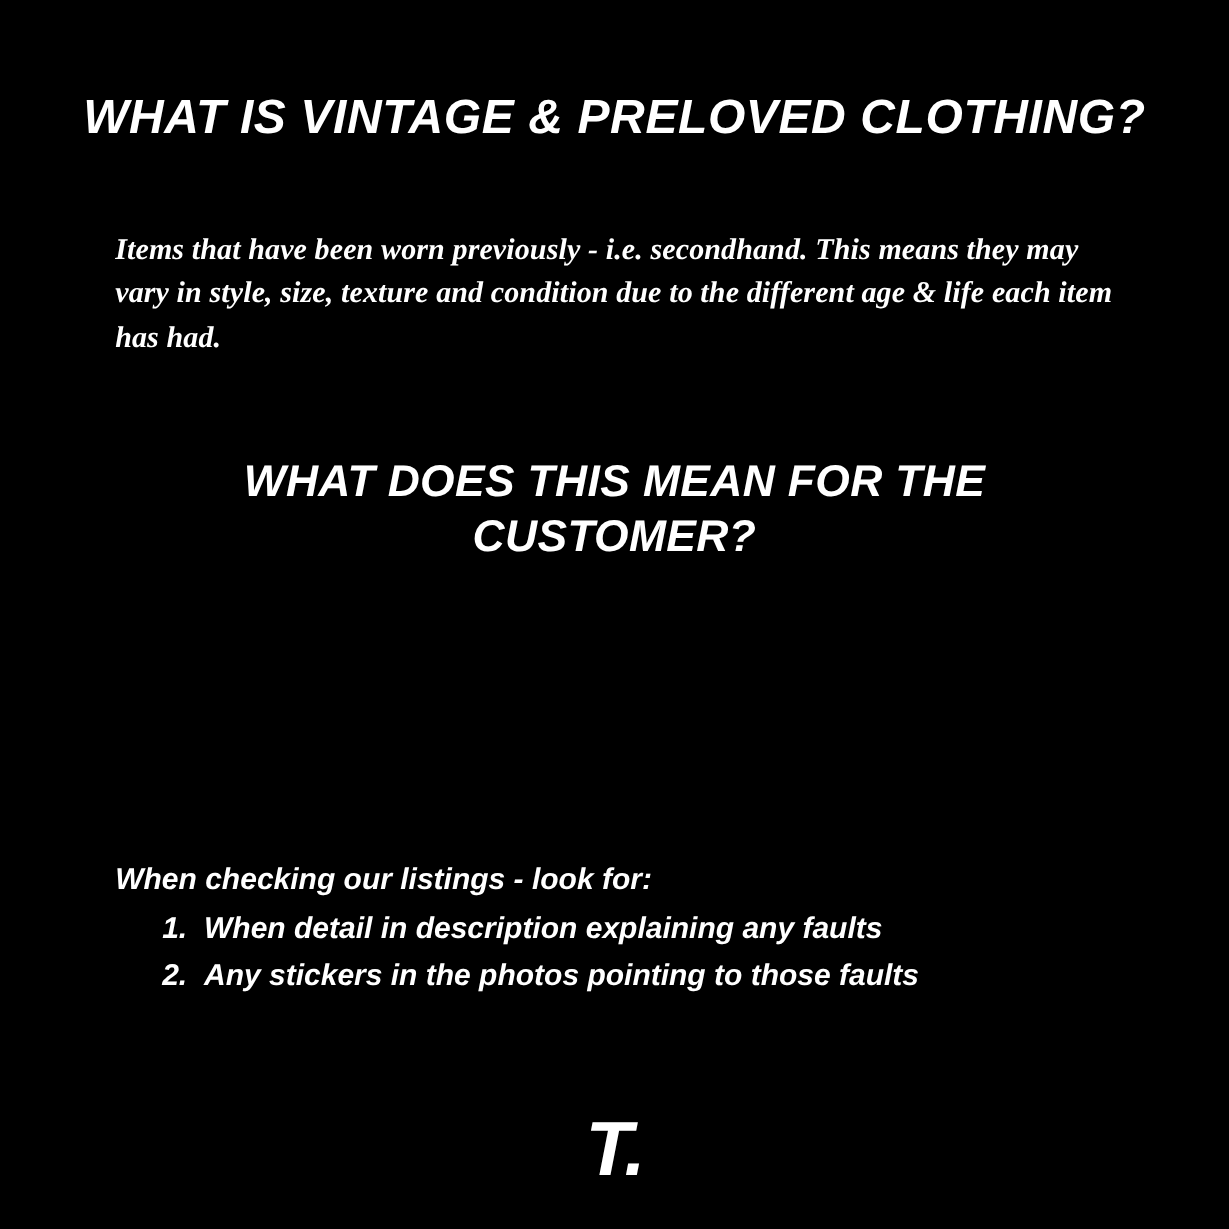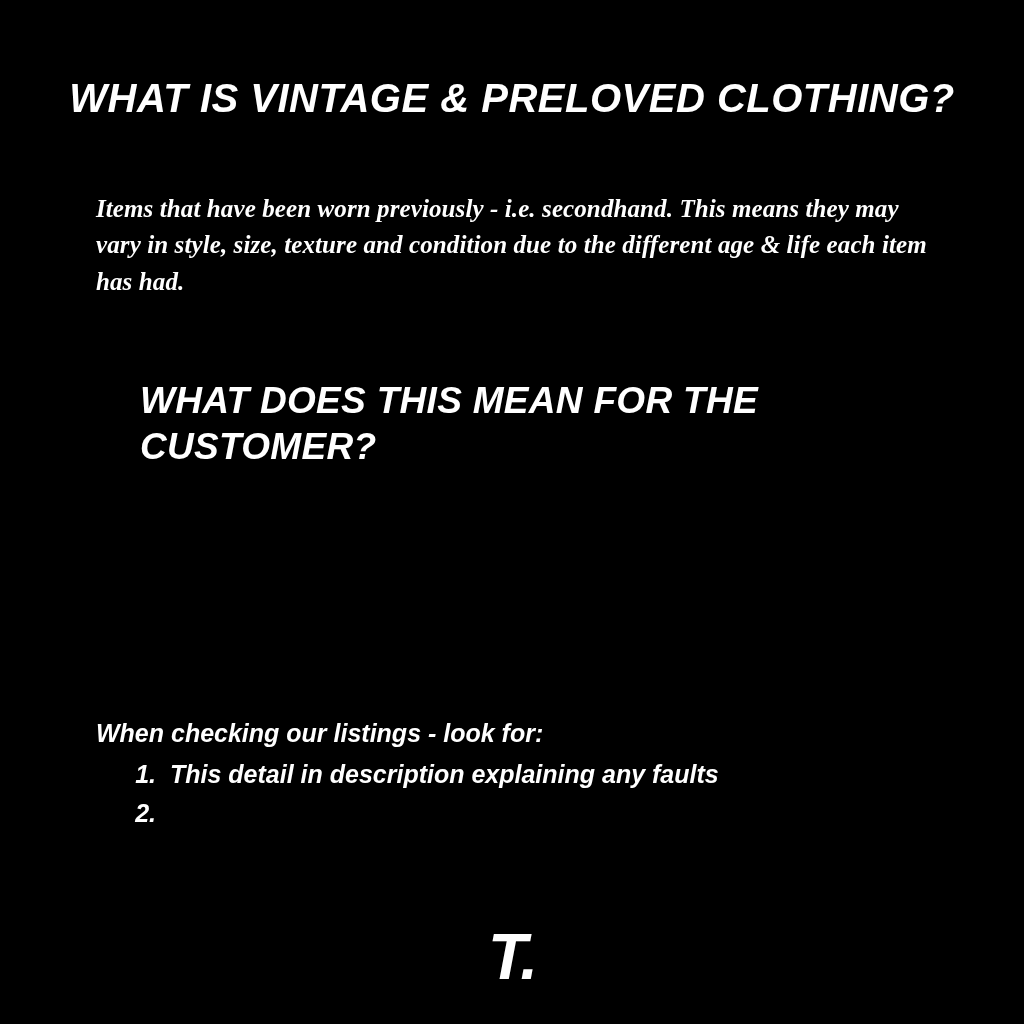--- a/index.html
+++ b/index.html
@@ -43,21 +43,21 @@
     font-style: italic;
     line-height: 1.45;
     letter-spacing: 0.1px;
     font-family: Liberation Serif, serif;
   }
   .heading-2 {
     position: absolute;
     top: 378px;
     left: 140px;
     width: 744px;
-    text-align: left;
+    text-align: center;
     font-size: 37px;
     font-weight: bold;
     font-style: italic;
     line-height: 1.25;
     text-transform: uppercase;
     letter-spacing: 0.3px;
   }
   .para-2 {
     position: absolute;
     top: 528px;
@@ -123,22 +123,23 @@
   <p class="para-1">Items that have been worn previously - i.e. secondhand. This means they may vary in style, size, texture and condition due to the different age &amp; life each item has had.</p>
 
   <h2 class="heading-2">WHAT DOES THIS MEAN FOR THE CUSTOMER?</h2>
 
 
   <p class="para-3">When checking our listings - look for:</p>
 
   <ol class="list">
     <li>
       <span class="num">1.</span>
-      <span>This detail in description explaining any faults</span>
+      <span>When detail in description explaining any faults</span>
     </li>
     <li>
       <span class="num">2.</span>
+      <span>Any stickers in the photos pointing to those faults</span>
     </li>
   </ol>
 
   <div class="logo">T.</div>
 
 </div>
 
 </body></html>

